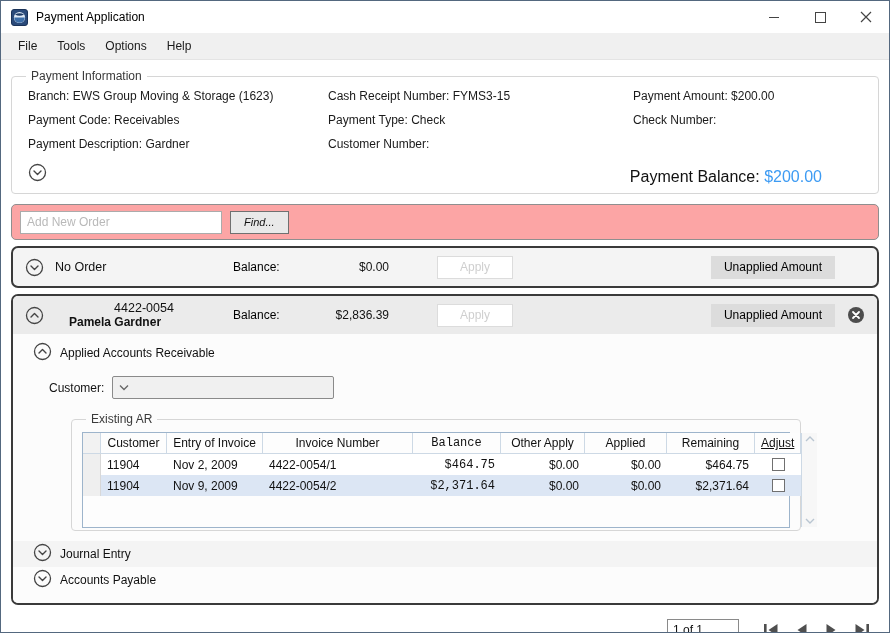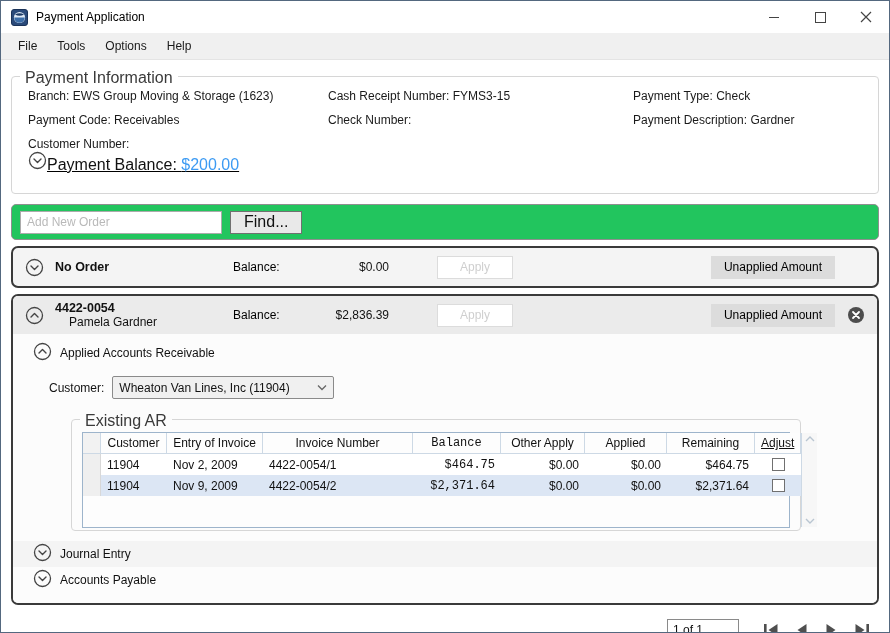--- a/index.html
+++ b/index.html
@@ -15,44 +15,44 @@
   .win-btn svg { display:block; }
 
   
   .menubar { height:27px; background:#f0f0f0; display:flex; align-items:center; padding-left:8px; gap:2px; flex:0 0 auto; border-bottom:1px solid #e4e4e4; }
   .menu-item { font-size:12px; color:#1a1a1a; padding:4px 9px; }
 
   .content { flex:1; padding:10px 10px 6px 10px; display:flex; flex-direction:column; background:#fff; }
 
   
   .groupbox { position:relative; border:1px solid #d6d6d6; border-radius:4px; }
-  .gb-label { position:absolute; top:-8px; left:8px; background:#fff; padding:0 5px; font-size:16px; color:#3a3a3a; }
+  .gb-label { position:absolute; top:-8px; left:14px; background:#fff; padding:0 5px; font-size:12px; color:#3a3a3a; }
 
   
   .payment-info { margin-top:6px; padding:12px 16px 8px 16px; height:118px; }
   .pi-grid { display:grid; grid-template-columns: 300px 305px 1fr; row-gap:10px; font-size:12px; color:#1a1a1a; }
-  .pi-footer { display:flex; align-items:flex-end; margin-top:0;text-decoration:underline; }
+  .pi-footer { display:flex; align-items:flex-end; justify-content:space-between; margin-top:12px; }
   .balance-line { font-size:16px; color:#111; margin-right:40px; }
   .balance-value { color:#3d9bf3; }
 
   
-  .search-bar { margin-top:10px; height:36px; background:#22c55e; border:1px solid #8f8f8f; border-radius:5px; display:flex; align-items:center; padding:0 8px; flex:0 0 auto; }
+  .search-bar { margin-top:10px; height:36px; background:#fca5a5; border:1px solid #8f8f8f; border-radius:5px; display:flex; align-items:center; padding:0 8px; flex:0 0 auto; }
   .search-input { width:202px; height:23px; border:1px solid #ababab; font-size:12px; padding:0 6px; color:#333; background:#fff; }
   .search-input::placeholder { color:#b9b9b9; }
-  .find-btn { margin-left:8px; height:23px; padding:0 13px; font-size:16px; background:#e9e9e9; border:1px solid #707070; color:#111; }
+  .find-btn { margin-left:8px; height:23px; padding:0 13px; font-size:11px; background:#e9e9e9; border:1px solid #707070; color:#111;font-style:italic; }
 
   
   .order-card { border:2px solid #3a3a3a; border-radius:7px; margin-top:6px; background:#fcfcfc; overflow:hidden; flex:0 0 auto; }
   .order-card.no-order { background:#f4f4f4; }
   .order-header { display:flex; align-items:center; padding:5px 12px; min-height:38px; }
   .order-header.shaded { background:#ebebeb; }
   .oh-icon { flex:0 0 20px; margin-right:10px; display:flex; align-items:center; }
   .oh-title { flex:0 0 178px; font-size:12px; color:#111; }
-  .oh-id { font-weight:bold; font-size:12.5px; }
-  .oh-cust { margin-left:14px; font-size:12px; }
+  .oh-id { font-weight:normal; font-size:12.5px;text-align:center; }
+  .oh-cust { margin-left:14px; font-size:12px;font-weight:bold; }
   .oh-balance-label { flex:0 0 76px; font-size:12px; color:#000000; }
   .oh-balance-value { flex:0 0 80px; text-align:right; font-size:12px; color:#111; }
   .apply-btn { margin-left:48px; width:76px; height:23px; background:#fff; border:1px solid #dcdcdc; color:#cfcfcf; font-size:12px; }
   .oh-spacer { flex:1; }
   .unapplied-btn { width:124px; height:23px; background:#dcdcdc; border:none; color:#000; font-size:12px; }
   .oh-x { margin-left:12px; display:flex; align-items:center; }
   .no-order .unapplied-btn { margin-right:30px; }
 
   
   .ar-section-header { display:flex; align-items:center; gap:8px; padding:8px 12px 4px 20px; font-size:12px; color:#111; background:#fcfcfc; }
@@ -133,22 +133,23 @@
     <span class="menu-item">Help</span>
   </div>
 
   <div class="content">
 
     <div class="groupbox payment-info">
       <span class="gb-label">Payment Information</span>
       <div class="pi-grid">
         <span>Branch: EWS Group Moving &amp; Storage (1623)</span>
         <span>Cash Receipt Number: FYMS3-15</span>
+        <span>Payment Amount: $200.00</span>
+        <span>Payment Code: Receivables</span>
         <span>Payment Type: Check</span>
-        <span>Payment Code: Receivables</span>
         <span>Check Number:</span>
         <span>Payment Description: Gardner</span>
         <span>Customer Number:</span>
         <span></span>
       </div>
       <div class="pi-footer">
         <span>
           <svg width="19" height="19" viewBox="0 0 19 19">
               <circle cx="9.5" cy="9.5" r="8" fill="none" stroke="#444" stroke-width="1.3"></circle>
               <path d="M6 8 L9.5 11.5 L13 8" fill="none" stroke="#444" stroke-width="1.4" stroke-linecap="round" stroke-linejoin="round"></path>
@@ -211,21 +212,20 @@
               <circle cx="9.5" cy="9.5" r="8" fill="none" stroke="#444" stroke-width="1.3"></circle>
               <path d="M6 11 L9.5 7.5 L13 11" fill="none" stroke="#444" stroke-width="1.4" stroke-linecap="round" stroke-linejoin="round"></path>
             </svg>
         </span>
         <span>Applied Accounts Receivable</span>
       </div>
 
       <div class="customer-row">
         <span>Customer:</span>
         <div class="dropdown">
-          <span class="dd-text">Wheaton Van Lines, Inc (11904)</span>
           <svg width="10" height="7" viewBox="0 0 10 7">
               <path d="M1 1.5 L5 5.5 L9 1.5" fill="none" stroke="#666" stroke-width="1.3"></path>
             </svg>
         </div>
       </div>
 
       <div class="groupbox existing-ar" style="background:#fcfcfc;">
         <span class="gb-label" style="background:#fcfcfc;">Existing AR</span>
         <div class="grid-box">
           <div class="grid-main">

